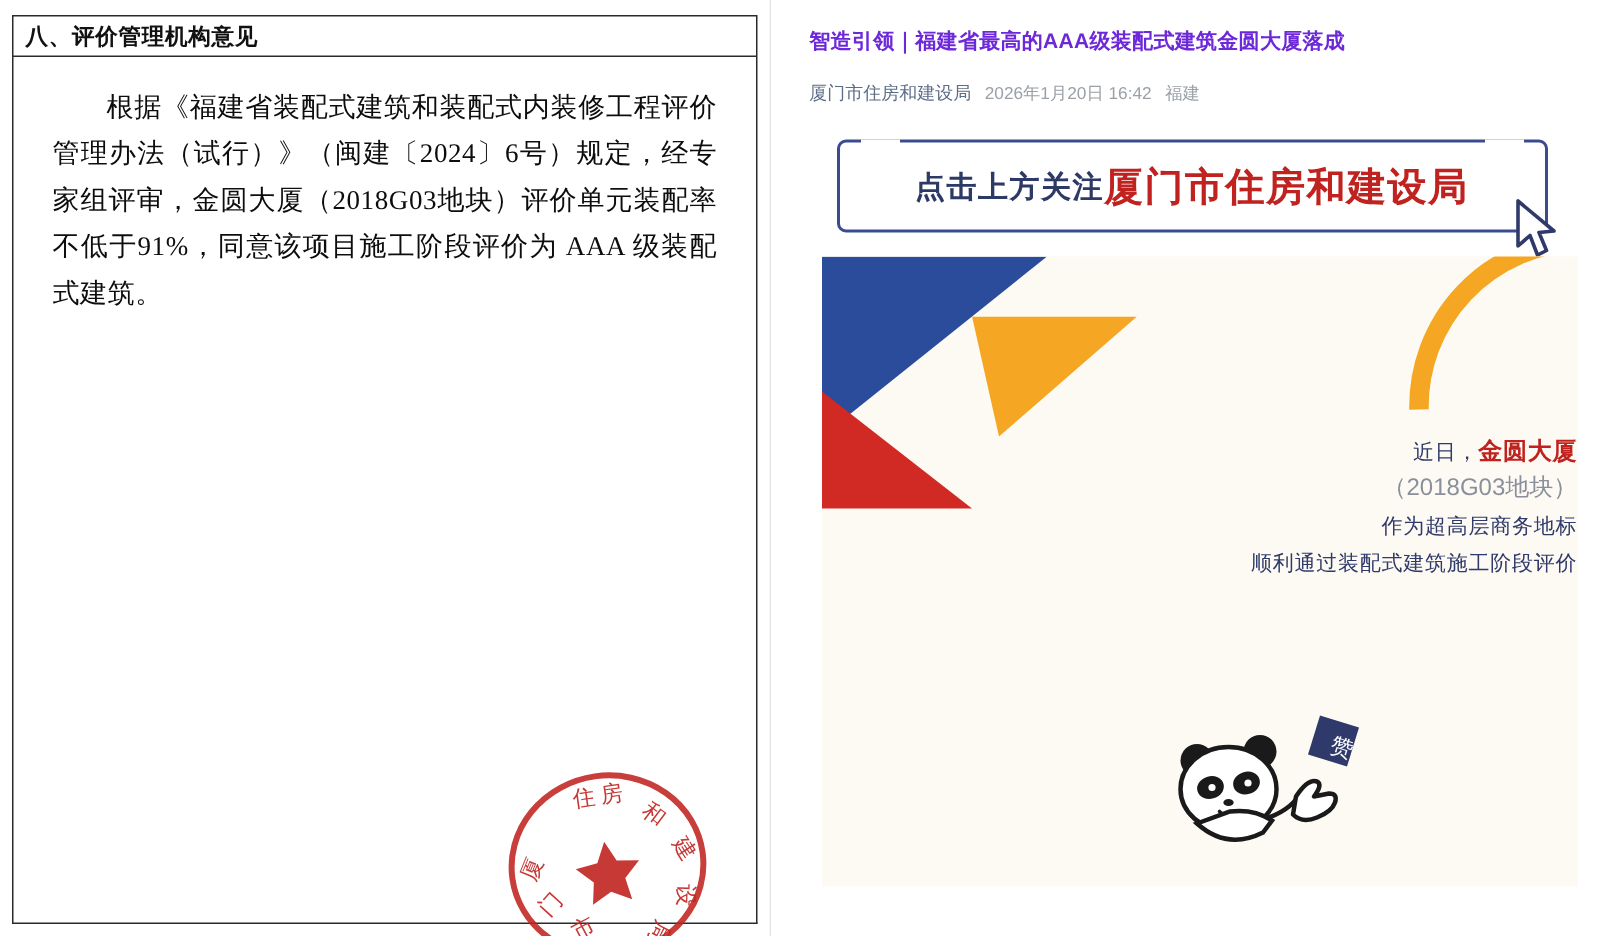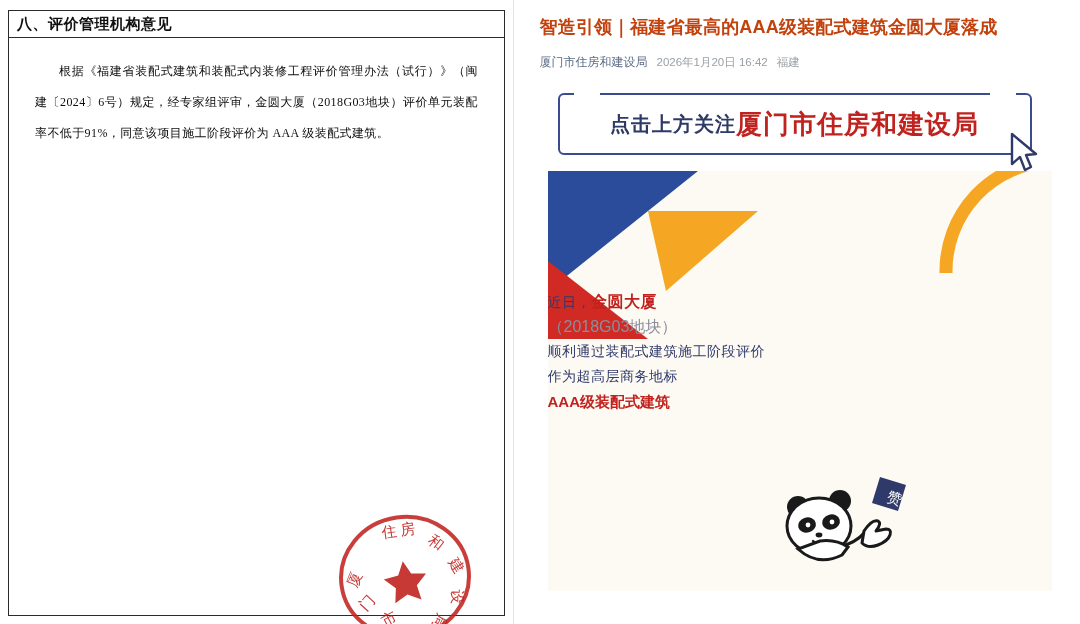--- a/index.html
+++ b/index.html
@@ -51,21 +51,21 @@
     top: 38px;
     width: 497px;
     height: 578px;
     border: 1px solid #2b2b2b;
     border-top: none;
     box-sizing: border-box;
     padding: 18px 26px 0 26px;
   }
   .doc-paragraph {
     font-family: "Liberation Serif", serif;
-    font-size: 12px;
+    font-size: 18px;
     line-height: 31px;
     color: #0d0d0d;
     text-indent: 2em;
     text-align: justify;
     letter-spacing: 0.4px;
   }
   
   .seal {
     position: absolute;
     left: 333px;
@@ -88,22 +88,22 @@
     position: relative;
     width: 563px;
     height: 624px;
     background: #ffffff;
     box-sizing: border-box;
     padding: 14px 22px 0 22px;
   }
   .article-title {
     font-family: "Liberation Sans", sans-serif;
     font-weight: bold;
-    font-size: 18px;
-    color: #c2410c;
+    font-size: 14px;
+    color: #6d28d9;
     line-height: 26px;
     letter-spacing: 0.2px;
   }
   .article-meta {
     margin-top: 14px;
     display: flex;
     align-items: center;
     gap: 9px;
     font-size: 11.5px;
   }
@@ -171,21 +171,21 @@
     height: 420px;
     background: #fdfaf3;
     overflow: hidden;
   }
   .poster-shape { position: absolute; }
   .poster-text {
     position: absolute;
     left: 0;
     top: 118px;
     width: 100%;
-    text-align: left;
+    text-align: right;
     font-family: "Liberation Sans", sans-serif;
   }
   .pt-line {
     font-size: 14px;
     line-height: 25px;
     color: #2f3a6b;
     letter-spacing: 0.5px;
   }
   .pt-lead { color: #2f3a6b; }
   .pt-strong {
@@ -290,23 +290,22 @@
         <svg width="120" height="120" viewBox="0 0 120 120">
           <path d="M120 0 A110 110 0 0 0 14 112" fill="none" stroke="#f5a623" stroke-width="13"></path>
         </svg>
       </span>
 
       <div class="poster-text">
         <div class="pt-line">
           <span class="pt-lead">近日，</span><span class="pt-strong">金圆大厦</span>
         </div>
         <div class="pt-sub">（2018G03地块）</div>
+        <div class="pt-line">作为超高层商务地标</div>
         <div class="pt-line">顺利通过装配式建筑施工阶段评价</div>
-        <div class="pt-line">作为超高层商务地标</div>
-        <div class="pt-red">AAA级装配式建筑</div>
       </div>
 
       <div class="panda-wrap">
         <svg viewBox="0 0 150 110" width="150" height="110">
 
           <path d="M112 6 l26 8 -8 26 -26 -8 Z" fill="#2f3a6b"></path>
           <text x="118" y="30" font-family="Liberation Serif, serif" font-size="15" fill="#ffffff" transform="rotate(17 118 30)">赞</text>
 
           <ellipse cx="30" cy="36" rx="11" ry="11" fill="#1a1a1a"></ellipse>
           <ellipse cx="72" cy="30" rx="11" ry="11" fill="#1a1a1a"></ellipse>

